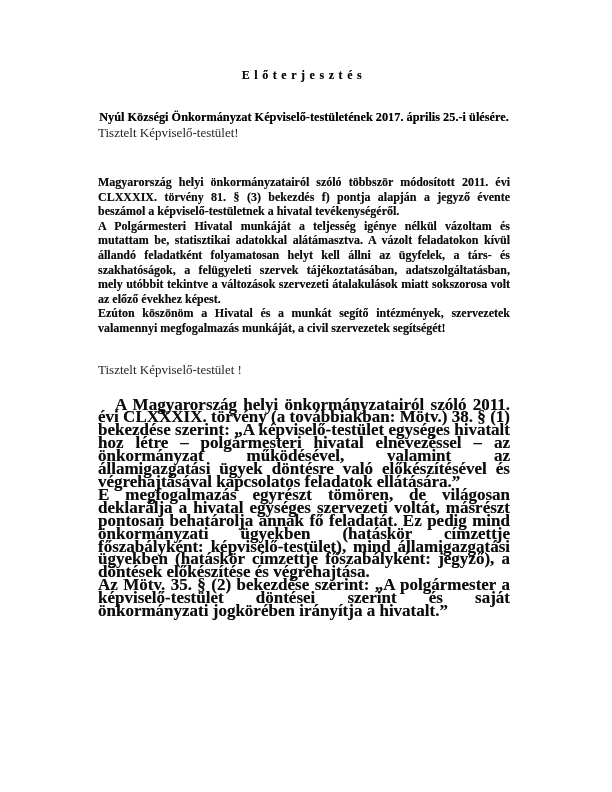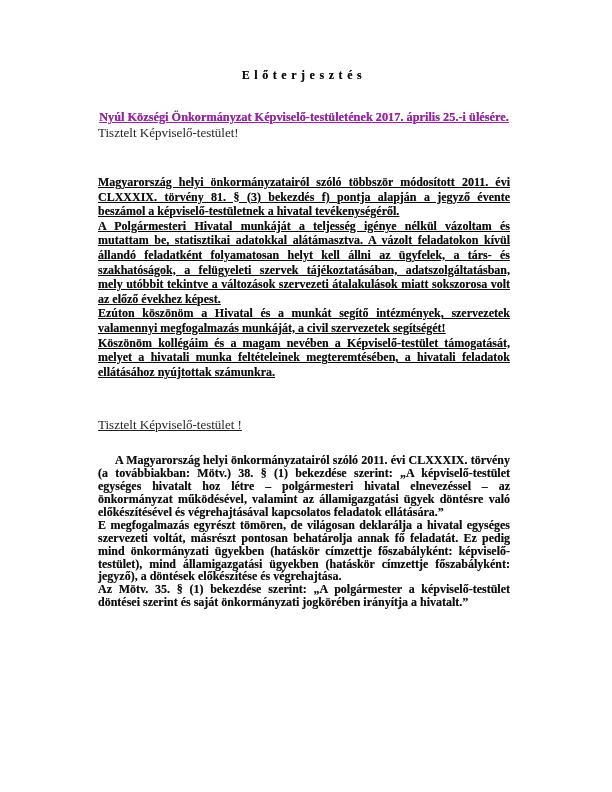--- a/index.html
+++ b/index.html
@@ -25,55 +25,52 @@
     font-size: 12px;
     letter-spacing: 0.38em;
     color: #0a0a0a;
     text-shadow: 0 0 0.5px rgba(0,0,0,0.6);
   }
   .doc-subtitle {
     text-align: center;
     font-weight: bold;
     font-size: 12.3px;
     margin-top: 27px;
-    color: #a21caf;
+    color: #000000;
     text-shadow: 0 0 0.4px rgba(0,0,0,0.55);
-    text-decoration: underline;
   }
   .salutation {
     font-size: 13px;
     font-weight: normal;
     color: #1f1f1f;
   }
   .salutation.second {
-    margin-top: 38px;
-    text-decoration: underline;
+    margin-top: 26px;
   }
   .sec1 {
     margin-top: 34px;
   }
   .sec1 p, .sec2 p {
     margin: 0;
     text-align: justify;
     font-weight: bold;
     color: #0d0d0d;
     text-shadow: 0 0 0.4px rgba(0,0,0,0.5);
   }
   .sec1 p {
     font-size: 12px;
     line-height: 14.6px;
-    text-decoration: underline;
   }
   .sec1 p.gap {
   }
   .sec2 {
     margin-top: 21px;
   }
   .sec2 p {
-    font-size: 12px;
+    font-size: 17px;
     line-height: 12.9px;
   }
   .sec2 p.indent {
     text-indent: 17px;
   }
 </style>
 </head>
 <body>
 
 <div class="page">
@@ -81,24 +78,23 @@
   <div class="doc-title">Előterjesztés</div>
 
   <div class="doc-subtitle">Nyúl Községi Önkormányzat Képviselő-testületének 2017. április 25.-i ülésére.</div>
 
   <div class="salutation">Tisztelt Képviselő-testület!</div>
 
   <div class="sec1">
     <p>Magyarország helyi önkormányzatairól szóló többször módosított 2011. évi CLXXXIX. törvény 81. § (3) bekezdés f) pontja alapján a jegyző évente beszámol a képviselő-testületnek a hivatal tevékenységéről.</p>
     <p class="gap">A Polgármesteri Hivatal munkáját a teljesség igénye nélkül vázoltam és mutattam be, statisztikai adatokkal alátámasztva. A vázolt feladatokon kívül állandó feladatként folyamatosan helyt kell állni az ügyfelek, a társ- és szakhatóságok, a felügyeleti szervek tájékoztatásában, adatszolgáltatásban, mely utóbbit tekintve a változások szervezeti átalakulások miatt sokszorosa volt az előző évekhez képest.</p>
     <p class="gap">Ezúton köszönöm a Hivatal és a munkát segítő intézmények, szervezetek valamennyi megfogalmazás munkáját, a civil szervezetek segítségét!</p>
-    <p class="gap">Köszönöm kollégáim és a magam nevében a Képviselő-testület támogatását, melyet a hivatali munka feltételeinek megteremtésében, a hivatali feladatok ellátásához nyújtottak számunkra.</p>
   </div>
 
   <div class="salutation second">Tisztelt Képviselő-testület !</div>
 
   <div class="sec2">
     <p class="indent">A Magyarország helyi önkormányzatairól szóló 2011. évi CLXXXIX. törvény (a továbbiakban: Mötv.) 38. § (1) bekezdése szerint: „A képviselő-testület egységes hivatalt hoz létre – polgármesteri hivatal elnevezéssel – az önkormányzat működésével, valamint az államigazgatási ügyek döntésre való előkészítésével és végrehajtásával kapcsolatos feladatok ellátására.”</p>
     <p>E megfogalmazás egyrészt tömören, de világosan deklarálja a hivatal egységes szervezeti voltát, másrészt pontosan behatárolja annak fő feladatát. Ez pedig mind önkormányzati ügyekben (hatáskör címzettje főszabályként: képviselő-testület), mind államigazgatási ügyekben (hatáskör címzettje főszabályként: jegyző), a döntések előkészítése és végrehajtása.</p>
-    <p>Az Mötv. 35. § (1) bekezdése szerint: „A polgármester a képviselő-testület döntései szerint és saját önkormányzati jogkörében irányítja a hivatalt.”</p>
+    <p>Az Mötv. 35. § (2) bekezdése szerint: „A polgármester a képviselő-testület döntései szerint és saját önkormányzati jogkörében irányítja a hivatalt.”</p>
   </div>
 
 </div>
 
 </body></html>

